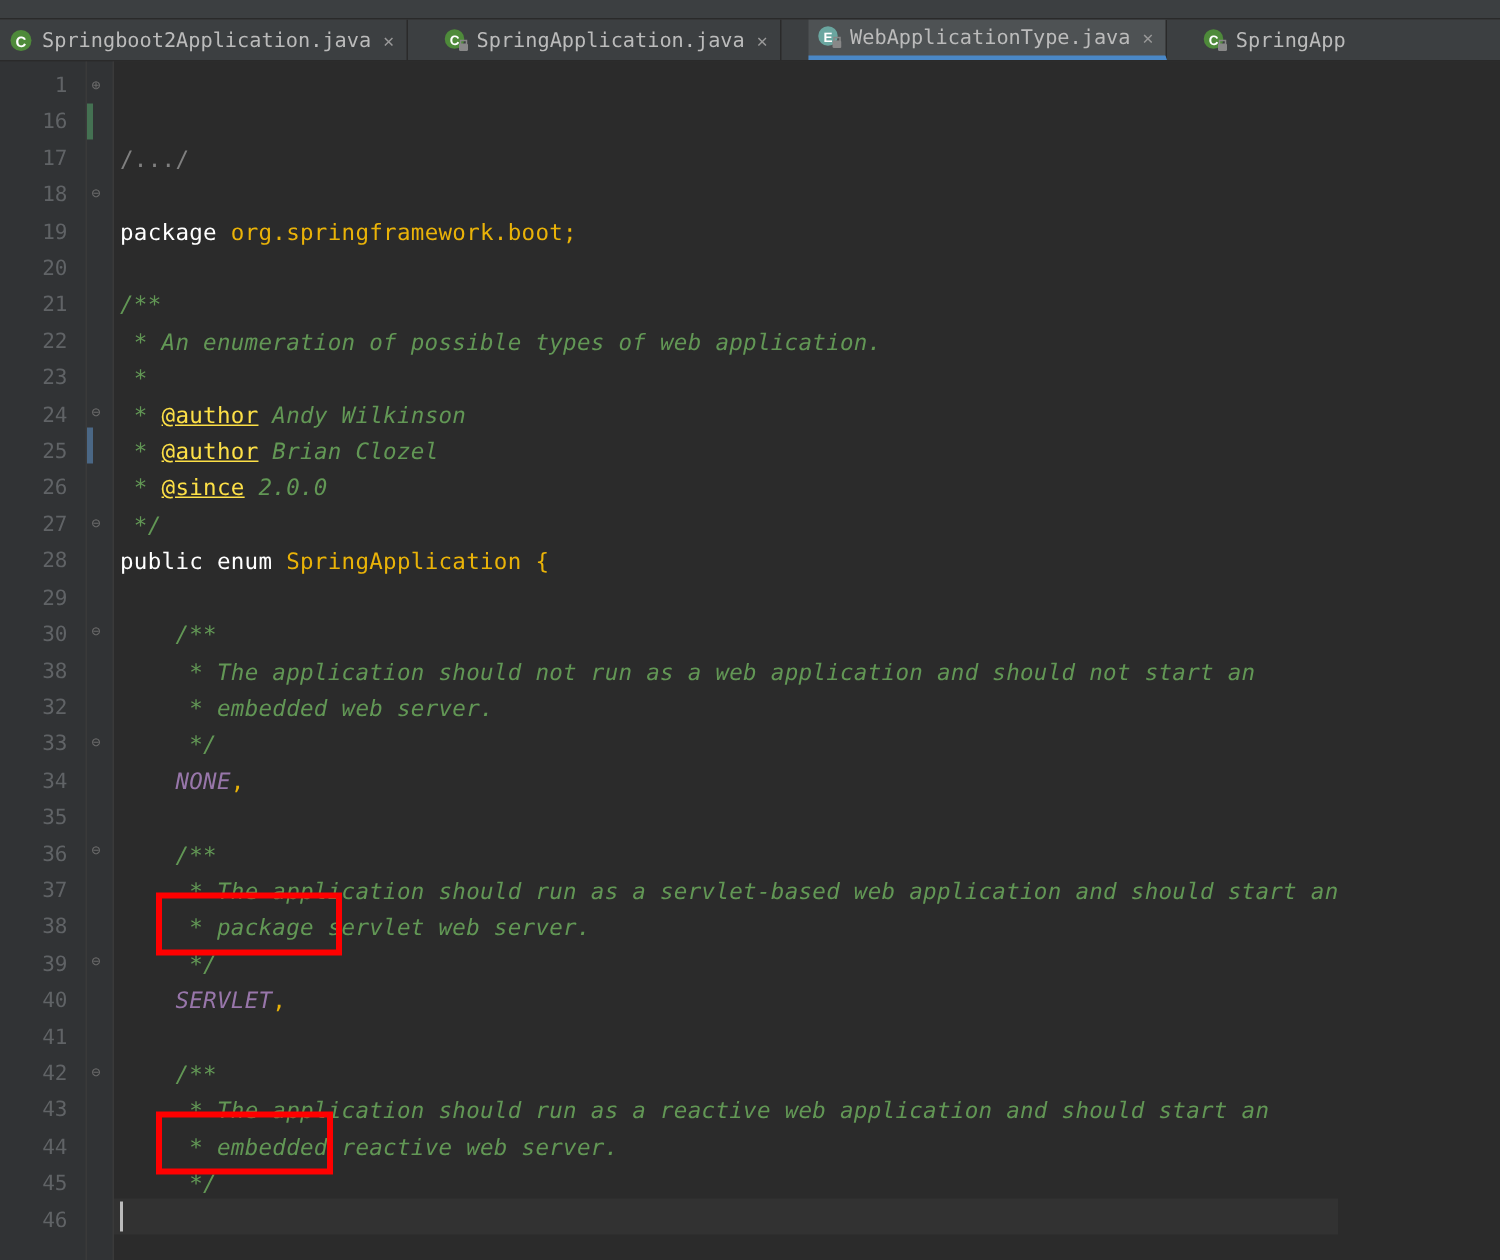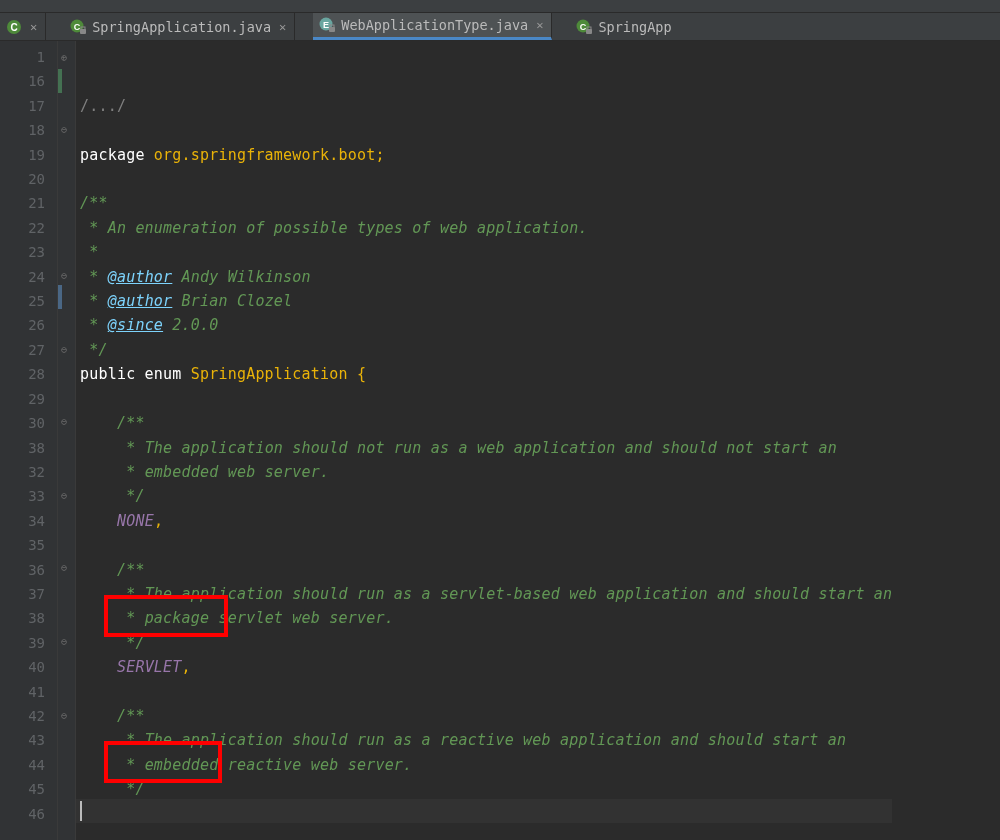--- a/index.html
+++ b/index.html
@@ -79,21 +79,21 @@
   .code {
     padding-top: 4px;
     padding-left: 4px;
     line-height: 24.4px;
     white-space: pre;
     position: relative;
     letter-spacing: 0.2px;
   }
   .kw { color: #ffffff; }
   .doc { color: #629755; font-style: italic; }
-  .doctag { color: #7dd3fc; font-style: italic; text-decoration: underline; }
+  .doctag { color: #fde047; text-decoration: underline; }
   .ident { color: #eab308; }
   .enumval { color: #9876aa; font-style: italic; text-align: center; }
   .fold-text { color:#808080; }
   .cursor-line {
     position:absolute;
     height:24.4px;
     width: 100%;
     background:#323232;
     left:0;
   }
@@ -118,20 +118,21 @@
 <div class="toolbar-strip"></div>
 
 <div class="tab-bar">
   <div class="tab">
     <span class="icon">
       <svg width="16" height="16">
           <circle cx="8" cy="8" r="7" fill="#4e8a3a"></circle>
           <text x="8" y="12" font-size="10" text-anchor="middle" fill="#fff" font-family="sans-serif" font-weight="bold">C</text>
         </svg>
     </span>
+    <span>Springboot2Application.java</span>
     <span class="close">✕</span>
   </div>
   <div class="gap"></div>
   <div class="tab">
     <span class="icon">
       <svg width="16" height="16">
           <circle cx="7" cy="7" r="6.5" fill="#4e8a3a"></circle>
           <text x="7" y="11" font-size="9" text-anchor="middle" fill="#fff" font-family="sans-serif" font-weight="bold">C</text>
           <rect x="10" y="10" width="6" height="5" fill="#888" rx="1"></rect>
           <rect x="11" y="8" width="4" height="3" fill="none" stroke="#888" stroke-width="1"></rect>

